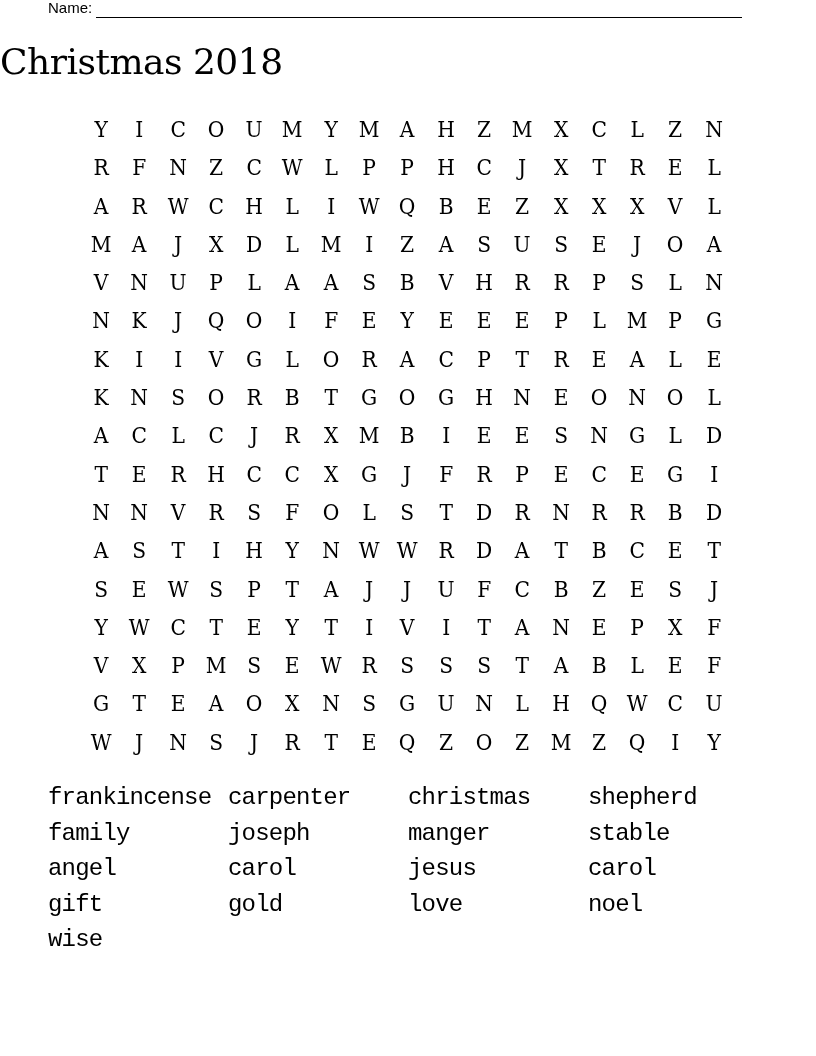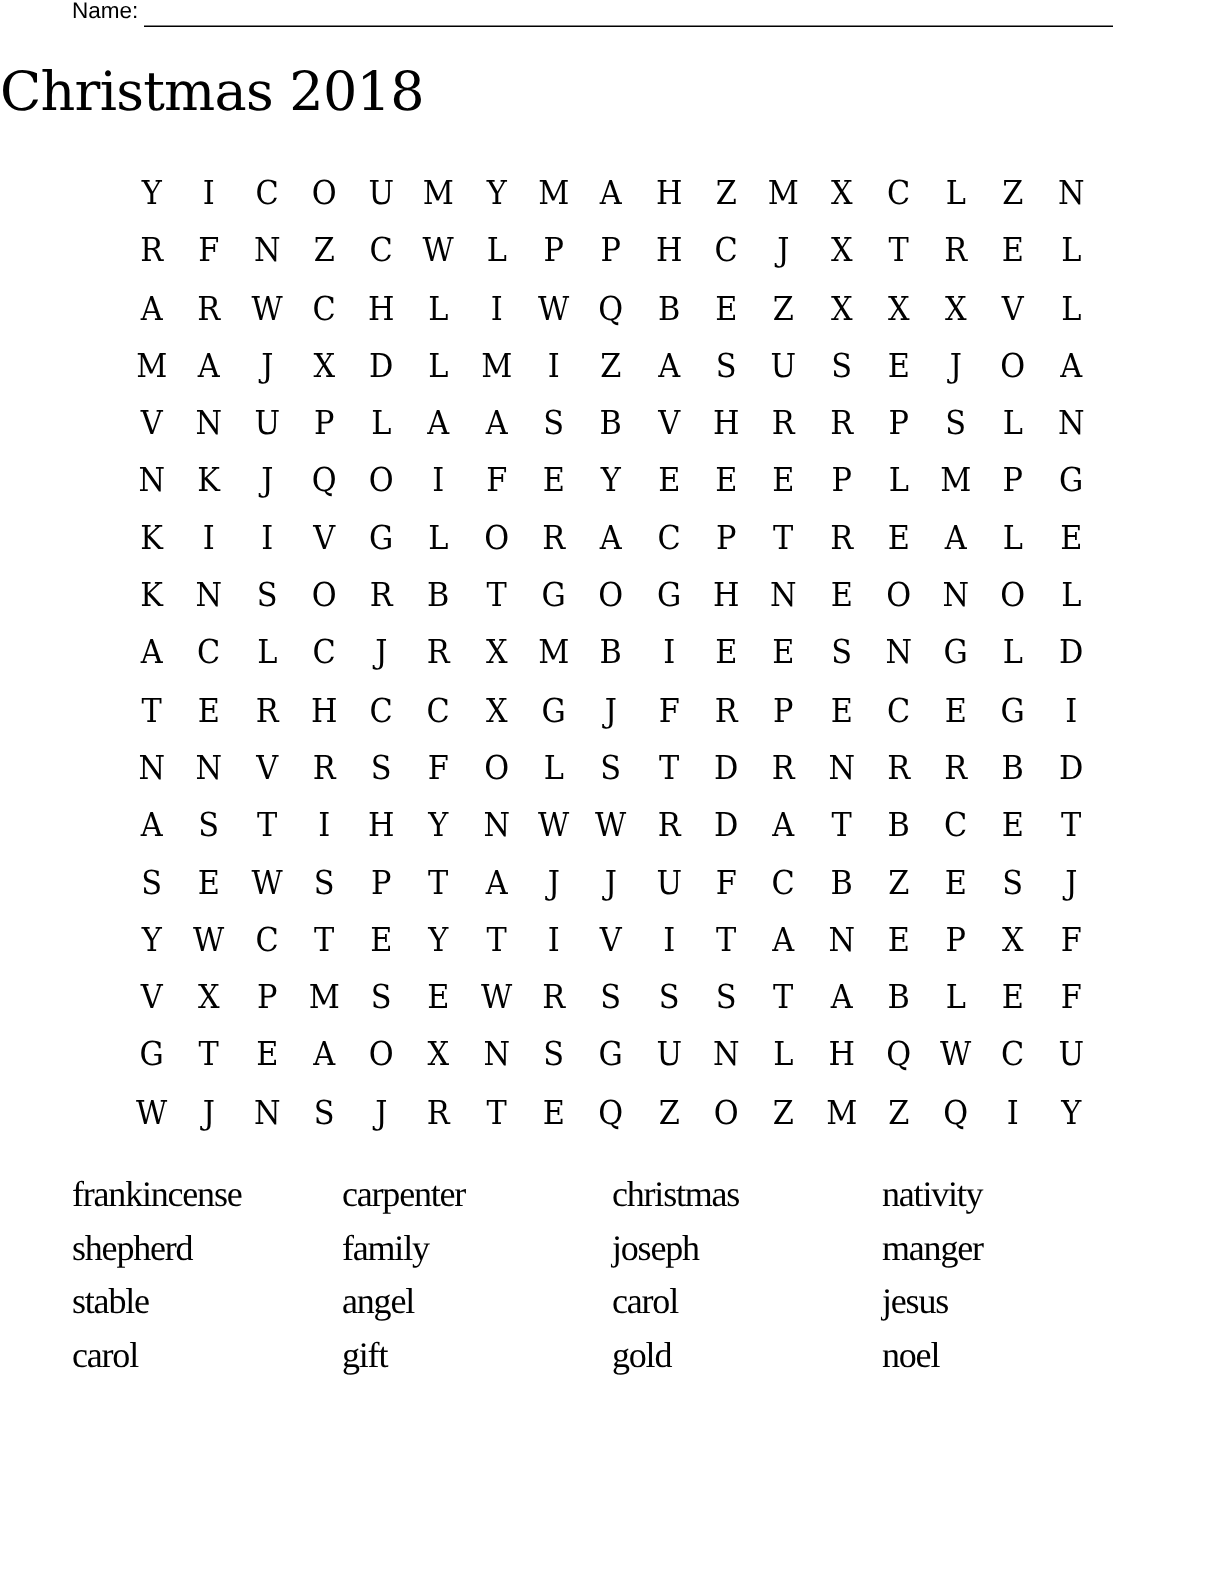--- a/index.html
+++ b/index.html
@@ -22,21 +22,21 @@
     }
     .cell {
       font-family: "DejaVu Serif", serif; font-size: 22px; text-align: center;
       line-height: 38.3px; transform: scaleX(0.92);
     }
     .words {
       position: absolute; left: 48px; top: 780px; width: 720px;
       display: grid; grid-template-columns: 180px 180px 180px 180px; grid-auto-rows: 35.5px;
     }
     .word {
-      font-family: Liberation Serif, serif; font-size: 24px; line-height: 35.5px;
+      font-family: Liberation Mono, monospace; font-size: 24px; line-height: 35.5px;
       letter-spacing: -0.8px; white-space: nowrap;
     }
   </style>
 </head>
 <body>
 
 <div class="name-row">
   <span class="name-label">Name:</span>
   <span class="name-line"></span>
 </div>
@@ -332,26 +332,27 @@
     <span class="cell">Z</span>
     <span class="cell">Q</span>
     <span class="cell">I</span>
     <span class="cell">Y</span>
   </div>
 
 <div class="words" id="words">
     <span class="word">frankincense</span>
     <span class="word">carpenter</span>
     <span class="word">christmas</span>
-    <span class="word">nativity</span>
     <span class="word">shepherd</span>
     <span class="word">family</span>
     <span class="word">joseph</span>
     <span class="word">manger</span>
     <span class="word">stable</span>
     <span class="word">angel</span>
     <span class="word">carol</span>
     <span class="word">jesus</span>
     <span class="word">carol</span>
     <span class="word">gift</span>
     <span class="word">gold</span>
+    <span class="word">love</span>
     <span class="word">noel</span>
+    <span class="word">wise</span>
   </div>
 
 </body></html>

